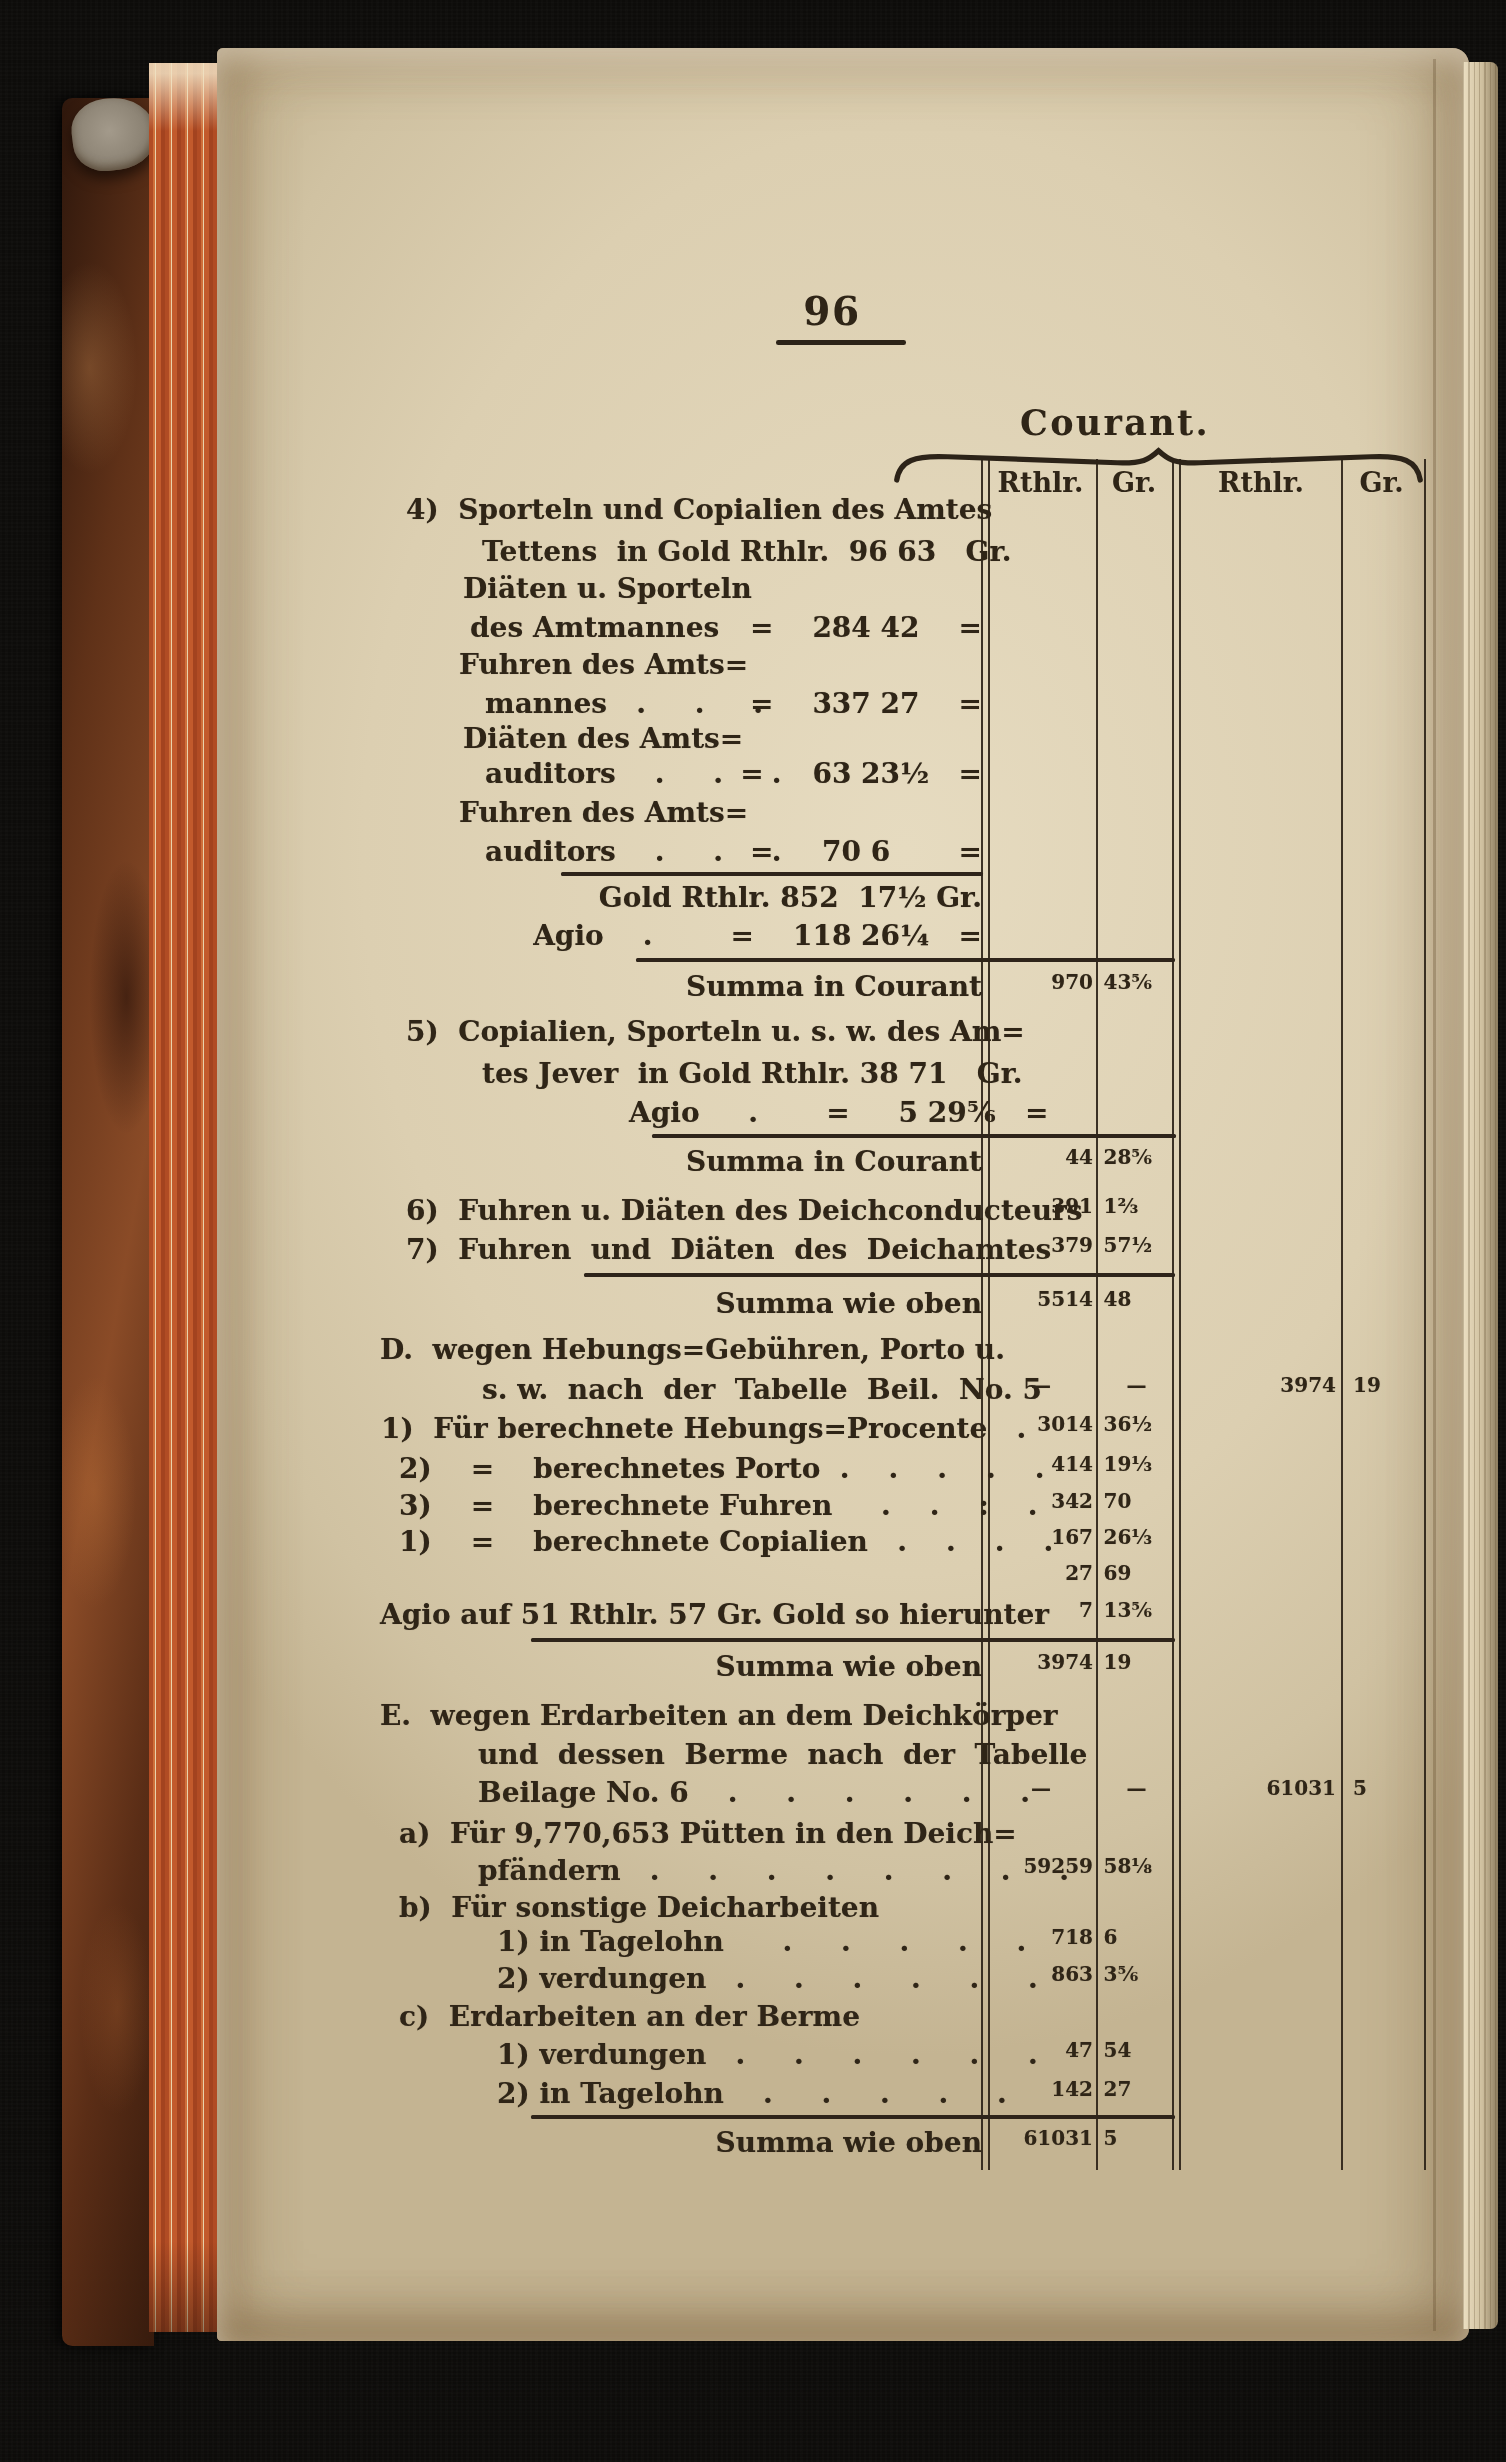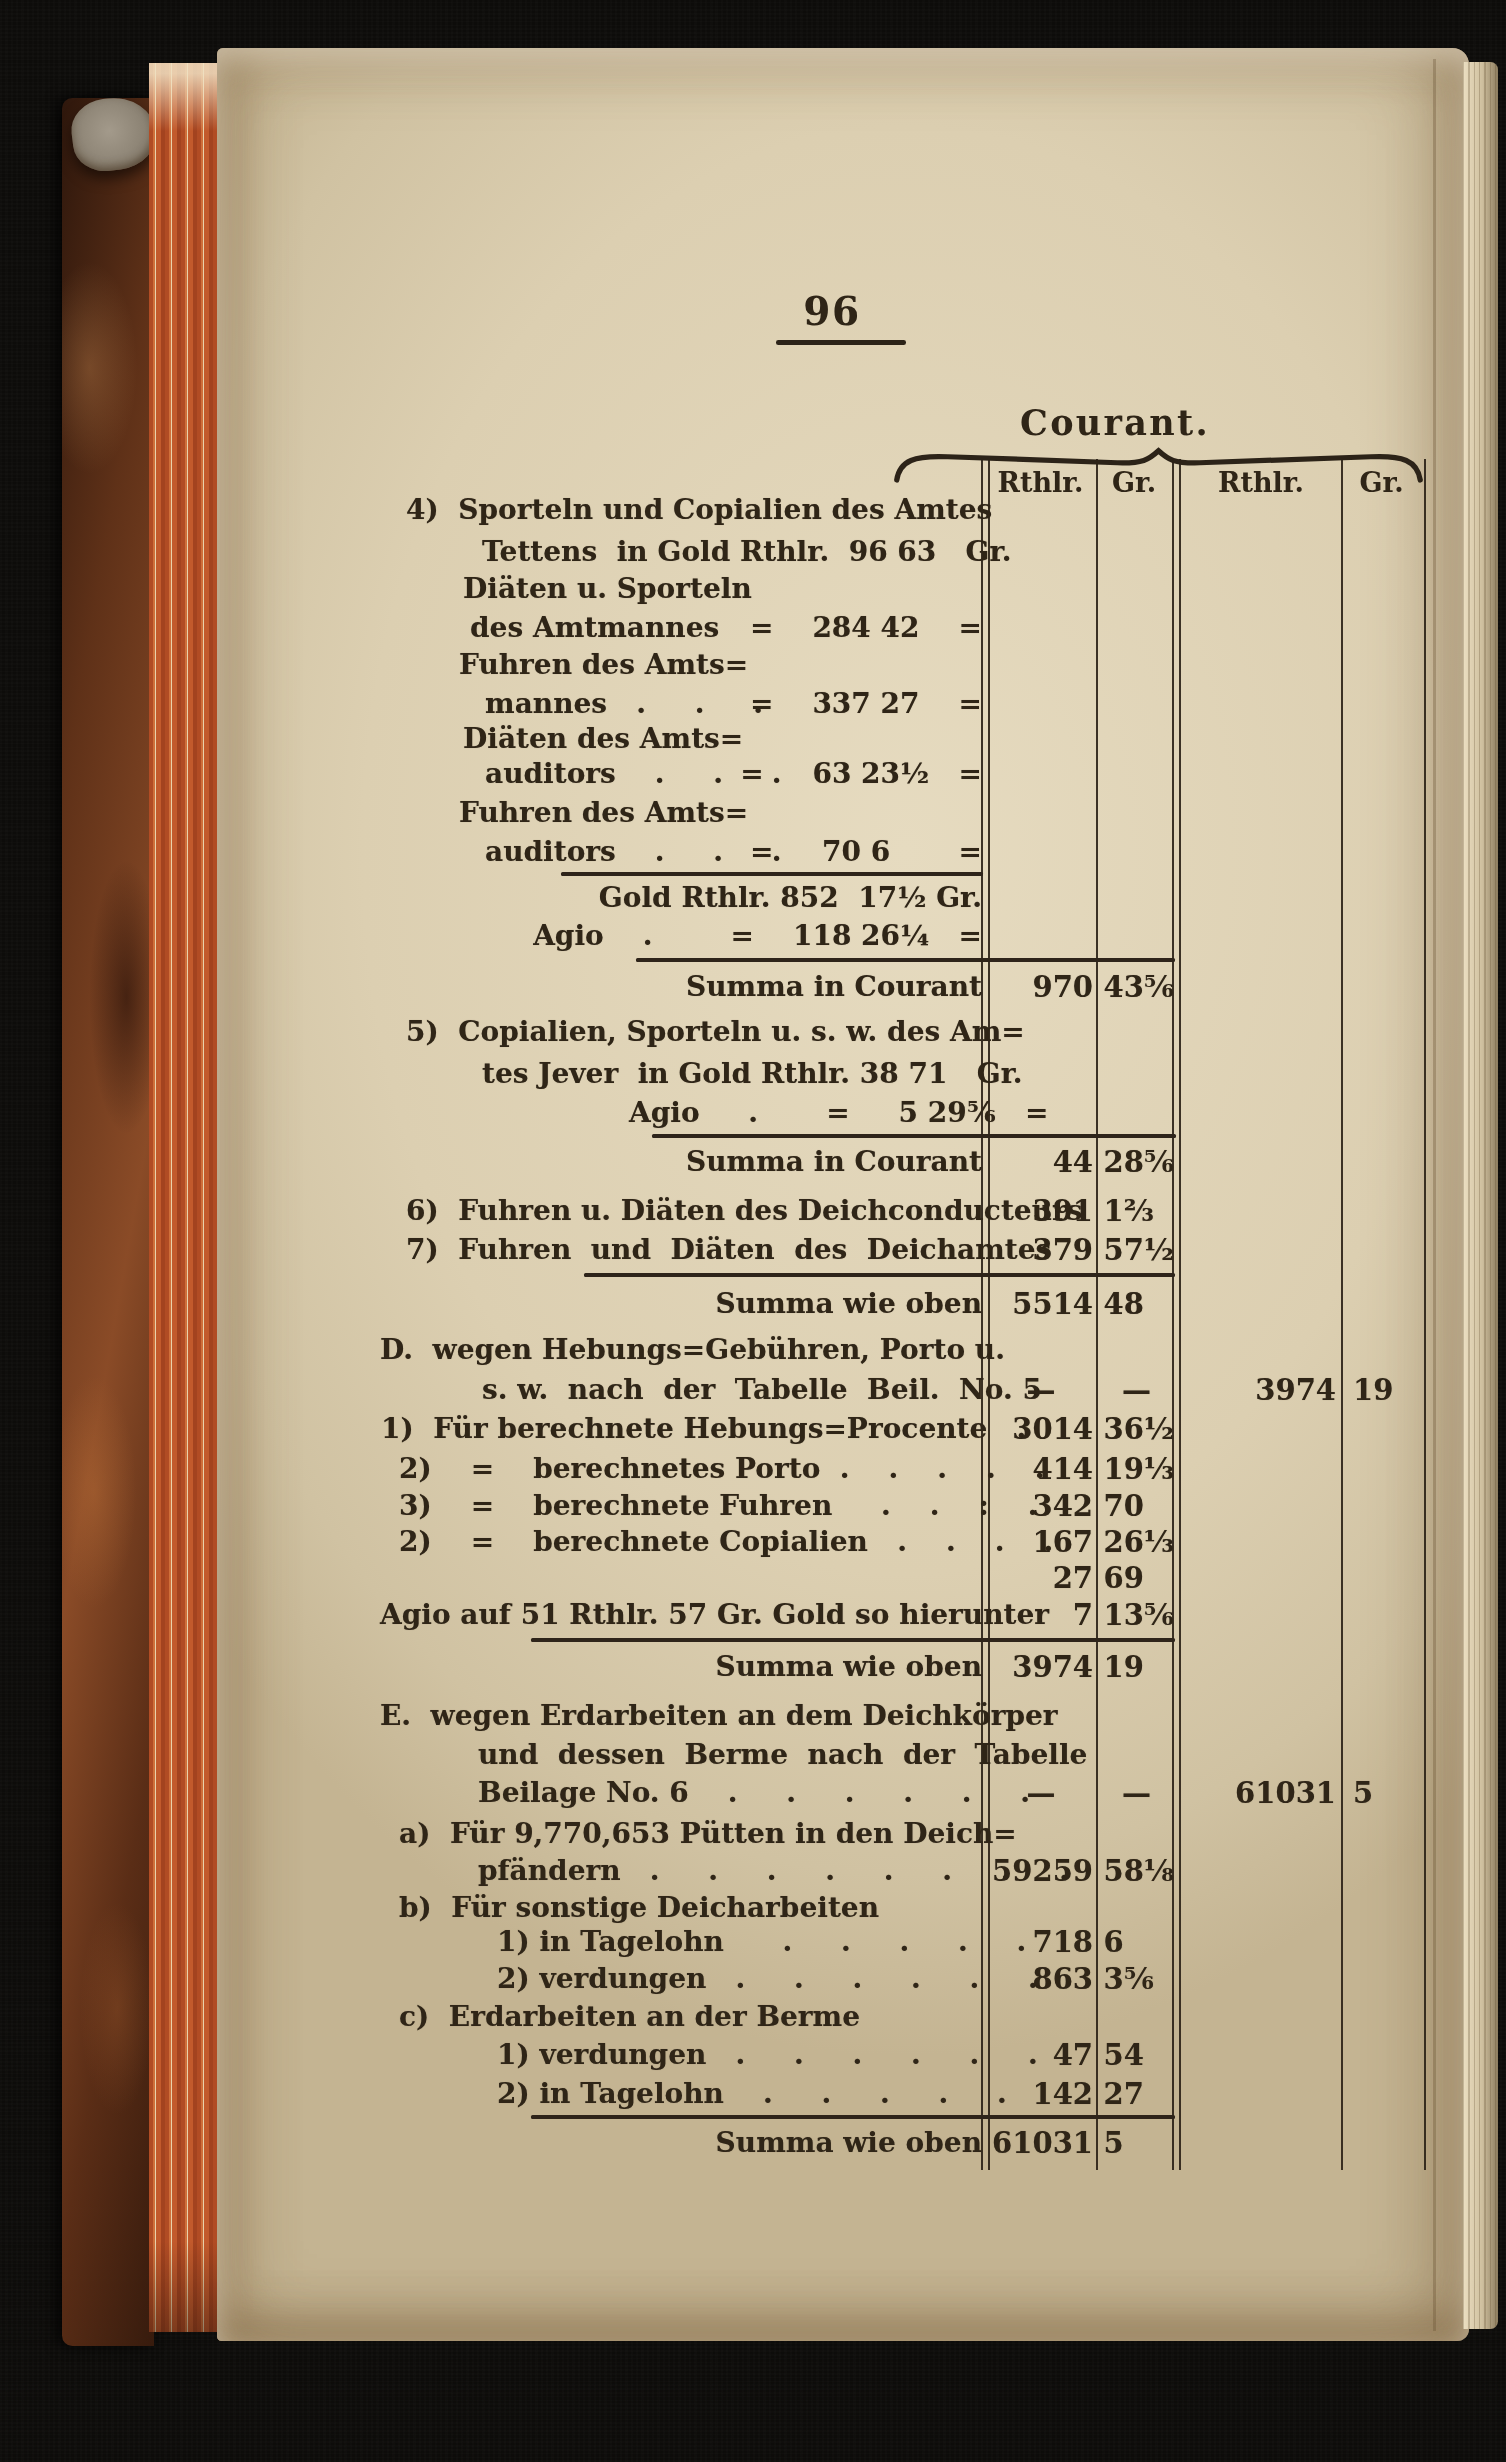--- a/index.html
+++ b/index.html
@@ -44,21 +44,21 @@
   .courant{position:absolute;left:957px;top:402px;width:316px;text-align:center;
       font:700 35px "DejaVu Serif",serif;letter-spacing:2.3px;}
   .colhead{position:absolute;top:467px;font:700 27px "DejaVu Serif",serif;text-align:center;}
   .vrule{position:absolute;top:459px;height:1711px;width:2.3px;background:#2c2318;opacity:.92;}
   .hrule{position:absolute;height:3.8px;background:#2e241a;border-radius:1.5px;}
   .rows{position:absolute;left:380px;top:0;width:1043px;height:2462px;}
   .row{position:absolute;height:39px;width:1043px;font:700 28px "DejaVu Serif",serif;
       color:#2f2517;white-space:pre;text-shadow:0 0 0.8px rgba(47,37,23,.35);}
   .row .t{position:absolute;top:0;}
   .row .mid{position:absolute;right:441px;top:0;text-align:right;}
-  .row .c{position:absolute;top:0;font-size:29px;}
+  .row .c{position:absolute;top:0;font-size:20px;}
   .c1{left:609px;width:104px;text-align:right;}
   .c2{left:722px;width:69px;text-align:left;padding-left:1.5px;}
   .c3{left:804px;width:152px;text-align:right;}
   .c4{left:970px;width:72px;text-align:left;padding-left:3px;}
   .c.center{text-align:center;padding-left:0;}
   .brace{position:absolute;left:891px;top:447px;}
   .footer-bar{position:absolute;left:0;top:2426px;width:1506px;height:36px;background:#a7a7a7;}
   .footer-text{position:absolute;left:89px;top:6.8px;font:400 19px "Liberation Serif",serif;
       color:#f4f4f4;letter-spacing:0.4px;}
   .logo{position:absolute;left:6px;top:1.5px;}
@@ -116,21 +116,21 @@
         <div class="row" style="top: 1096px;"><span class="t" style="left: 249px;">Agio     .       =     5 29⅚   =</span></div>
         <div class="row" style="top: 1145px;"><span class="mid">Summa in Courant</span><span class="c c1">44</span><span class="c c2">28⅚</span></div>
         <div class="row" style="top: 1194px;"><span class="t" style="left: 26px;">6)  Fuhren u. Diäten des Deichconducteurs</span><span class="c c1">391</span><span class="c c2">1⅔</span></div>
         <div class="row" style="top: 1233px;"><span class="t" style="left: 26px;">7)  Fuhren  und  Diäten  des  Deichamtes</span><span class="c c1">379</span><span class="c c2">57½</span></div>
         <div class="row" style="top: 1287px;"><span class="mid">Summa wie oben</span><span class="c c1">5514</span><span class="c c2">48</span></div>
         <div class="row" style="top: 1333px;"><span class="t" style="left: 0px;">D.  wegen Hebungs=Gebühren, Porto u.</span></div>
         <div class="row" style="top: 1373px;"><span class="t" style="left: 102px;">s. w.  nach  der  Tabelle  Beil.  No. 5</span><span class="c c1 center">—</span><span class="c c2 center">—</span><span class="c c3">3974</span><span class="c c4">19</span></div>
         <div class="row" style="top: 1412px;"><span class="t" style="left: 1px; text-align: right;">1)  Für berechnete Hebungs=Procente   .</span><span class="c c1">3014</span><span class="c c2">36½</span></div>
         <div class="row" style="top: 1452px;"><span class="t" style="left: 19px;">2)    =    berechnetes Porto  .    .    .    .    .</span><span class="c c1">414</span><span class="c c2">19⅓</span></div>
         <div class="row" style="top: 1489px;"><span class="t" style="left: 19px;">3)    =    berechnete Fuhren     .    .    :    .</span><span class="c c1">342</span><span class="c c2">70</span></div>
-        <div class="row" style="top: 1525px;"><span class="t" style="left: 19px;">2)    =    berechnete Copialien   .    .    .    .</span><span class="c c1">167</span><span class="c c2">26⅓</span></div>
+        <div class="row" style="top: 1525px;"><span class="t" style="left: 19px;">1)    =    berechnete Copialien   .    .    .    .</span><span class="c c1">167</span><span class="c c2">26⅓</span></div>
         <div class="row" style="top: 1561px;"><span class="c c1">27</span><span class="c c2">69</span></div>
         <div class="row" style="top: 1598px;"><span class="t" style="left: 0px;">Agio auf 51 Rthlr. 57 Gr. Gold so hierunter</span><span class="c c1">7</span><span class="c c2">13⅚</span></div>
         <div class="row" style="top: 1650px;"><span class="mid">Summa wie oben</span><span class="c c1">3974</span><span class="c c2">19</span></div>
         <div class="row" style="top: 1699px;"><span class="t" style="left: 0px;">E.  wegen Erdarbeiten an dem Deichkörper</span></div>
         <div class="row" style="top: 1738px;"><span class="t" style="left: 98px;">und  dessen  Berme  nach  der  Tabelle</span></div>
         <div class="row" style="top: 1776px;"><span class="t" style="left: 98px;">Beilage No. 6    .     .     .     .     .     .</span><span class="c c1 center">—</span><span class="c c2 center">—</span><span class="c c3">61031</span><span class="c c4">5</span></div>
         <div class="row" style="top: 1817px;"><span class="t" style="left: 19px;">a)  Für 9,770,653 Pütten in den Deich=</span></div>
         <div class="row" style="top: 1854px;"><span class="t" style="left: 98px;">pfändern   .     .     .     .     .     .     .     .</span><span class="c c1">59259</span><span class="c c2">58⅛</span></div>
         <div class="row" style="top: 1891px;"><span class="t" style="left: 19px;">b)  Für sonstige Deicharbeiten</span></div>
         <div class="row" style="top: 1925px;"><span class="t" style="left: 117px;">1) in Tagelohn      .     .     .     .     .</span><span class="c c1">718</span><span class="c c2">6</span></div>

